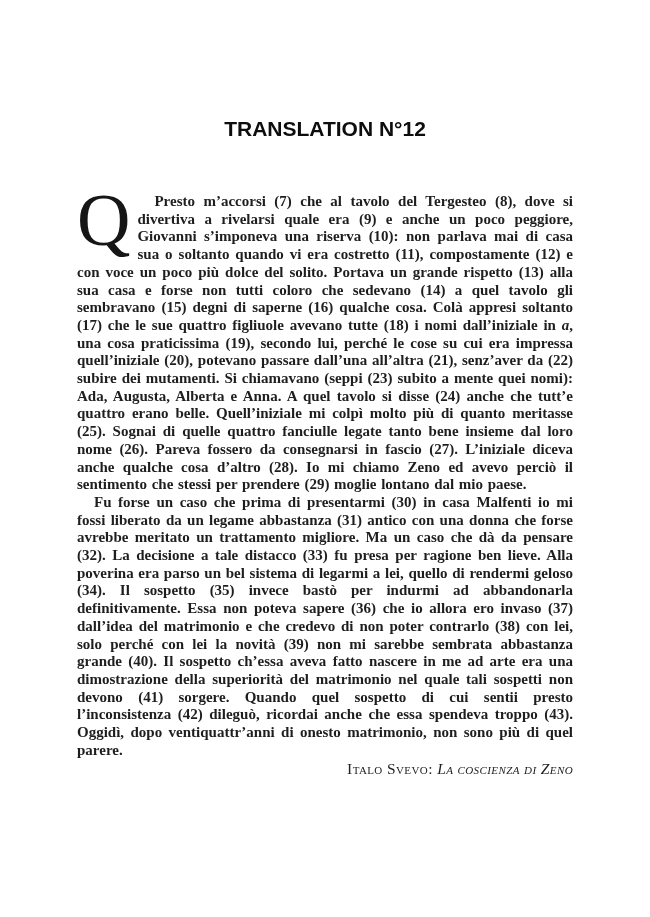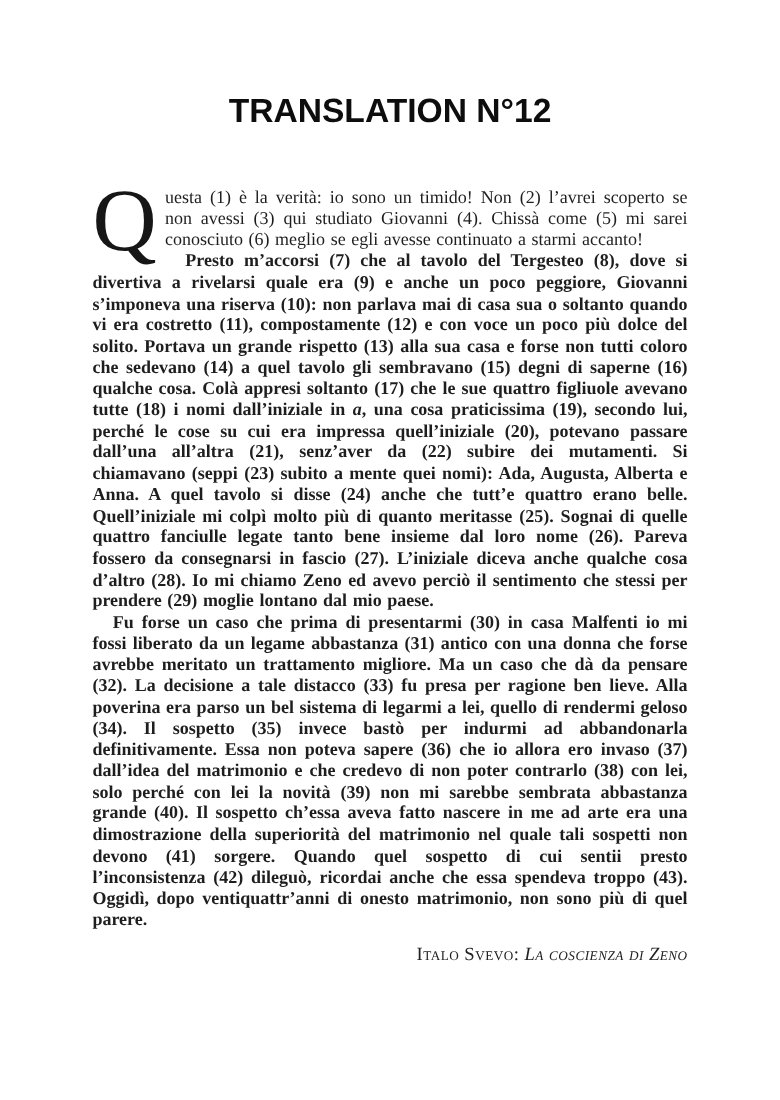--- a/index.html
+++ b/index.html
@@ -10,25 +10,25 @@
   .page {
     position: relative;
     width: 650px;
     height: 917px;
     background: #ffffff;
     overflow: hidden;
     font-family: "Liberation Serif", serif;
   }
   .page-title {
     margin: 0;
-    padding-top: 80px;
+    padding-top: 116px;
     text-align: center;
     font-family: "Liberation Sans", sans-serif;
     font-weight: 700;
-    font-size: 28px;
+    font-size: 21px;
     line-height: 26px;
     letter-spacing: 0px;
     color: #0d0d0d;
   }
   .content {
     margin: 51px auto 0 auto;
     width: 496px;
   }
   .content p {
     margin: 0;
@@ -49,39 +49,39 @@
     font-size: 74px;
     line-height: 50px;
     height: 52px;
     padding: 2px 7px 0 0;
     color: #161616;
   }
   .content i {
     font-style: italic;
   }
   .attribution {
-    margin: 10px auto 0 auto;
+    margin: 0 auto 0 auto;
     width: 496px;
     text-align: right;
     font-family: "Liberation Serif", serif;
     font-variant: small-caps;
     font-size: 15.5px;
     letter-spacing: 0.4px;
     color: #222222;
   }
   .attribution .work {
     font-style: italic;
   }
 </style>
 </head>
 <body>
 
 <div class="page">
   <h1 class="page-title">TRANSLATION N°12</h1>
   <div class="content">
-      <p><span class="dropcap">Q</span><span>uesta (1) è la verità: io sono un timido! Non (2) l’avrei scoperto se non avessi (3) qui studiato Giovanni (4). Chissà come (5) mi sarei conosciuto (6) meglio se egli avesse continuato a starmi accanto!</span></p>
+      <p><span class="dropcap">Q</span></p>
       <p class="indent"><span>Presto m’accorsi (7) che al tavolo del Tergesteo (8), dove si divertiva a rivelarsi quale era (9) e anche un poco peggiore, Giovanni s’imponeva una riserva (10): non parlava mai di casa sua o soltanto quando vi era costretto (11), compostamente (12) e con voce un poco più dolce del solito. Portava un grande rispetto (13) alla sua casa e forse non tutti coloro che sedevano (14) a quel tavolo gli sembravano (15) degni di saperne (16) qualche cosa. Colà appresi soltanto (17) che le sue quattro figliuole avevano tutte (18) i nomi dall’iniziale in </span><i>a</i><span>, una cosa praticissima (19), secondo lui, perché le cose su cui era impressa quell’iniziale (20), potevano passare dall’una all’altra (21), senz’aver da (22) subire dei mutamenti. Si chiamavano (seppi (23) subito a mente quei nomi): Ada, Augusta, Alberta e Anna. A quel tavolo si disse (24) anche che tutt’e quattro erano belle. Quell’iniziale mi colpì molto più di quanto meritasse (25). Sognai di quelle quattro fanciulle legate tanto bene insieme dal loro nome (26). Pareva fossero da consegnarsi in fascio (27). L’iniziale diceva anche qualche cosa d’altro (28). Io mi chiamo Zeno ed avevo perciò il sentimento che stessi per prendere (29) moglie lontano dal mio paese.</span></p>
       <p class="indent"><span>Fu forse un caso che prima di presentarmi (30) in casa Malfenti io mi fossi liberato da un legame abbastanza (31) antico con una donna che forse avrebbe meritato un trattamento migliore. Ma un caso che dà da pensare (32). La decisione a tale distacco (33) fu presa per ragione ben lieve. Alla poverina era parso un bel sistema di legarmi a lei, quello di rendermi geloso (34). Il sospetto (35) invece bastò per indurmi ad abbandonarla definitivamente. Essa non poteva sapere (36) che io allora ero invaso (37) dall’idea del matrimonio e che credevo di non poter contrarlo (38) con lei, solo perché con lei la novità (39) non mi sarebbe sembrata abbastanza grande (40). Il sospetto ch’essa aveva fatto nascere in me ad arte era una dimostrazione della superiorità del matrimonio nel quale tali sospetti non devono (41) sorgere. Quando quel sospetto di cui sentii presto l’inconsistenza (42) dileguò, ricordai anche che essa spendeva troppo (43). Oggidì, dopo ventiquattr’anni di onesto matrimonio, non sono più di quel parere.</span></p>
     </div>
   <div class="attribution">
     <span>Italo Svevo: </span><span class="work">La coscienza di Zeno</span>
   </div>
 </div>
 
 </body></html>

